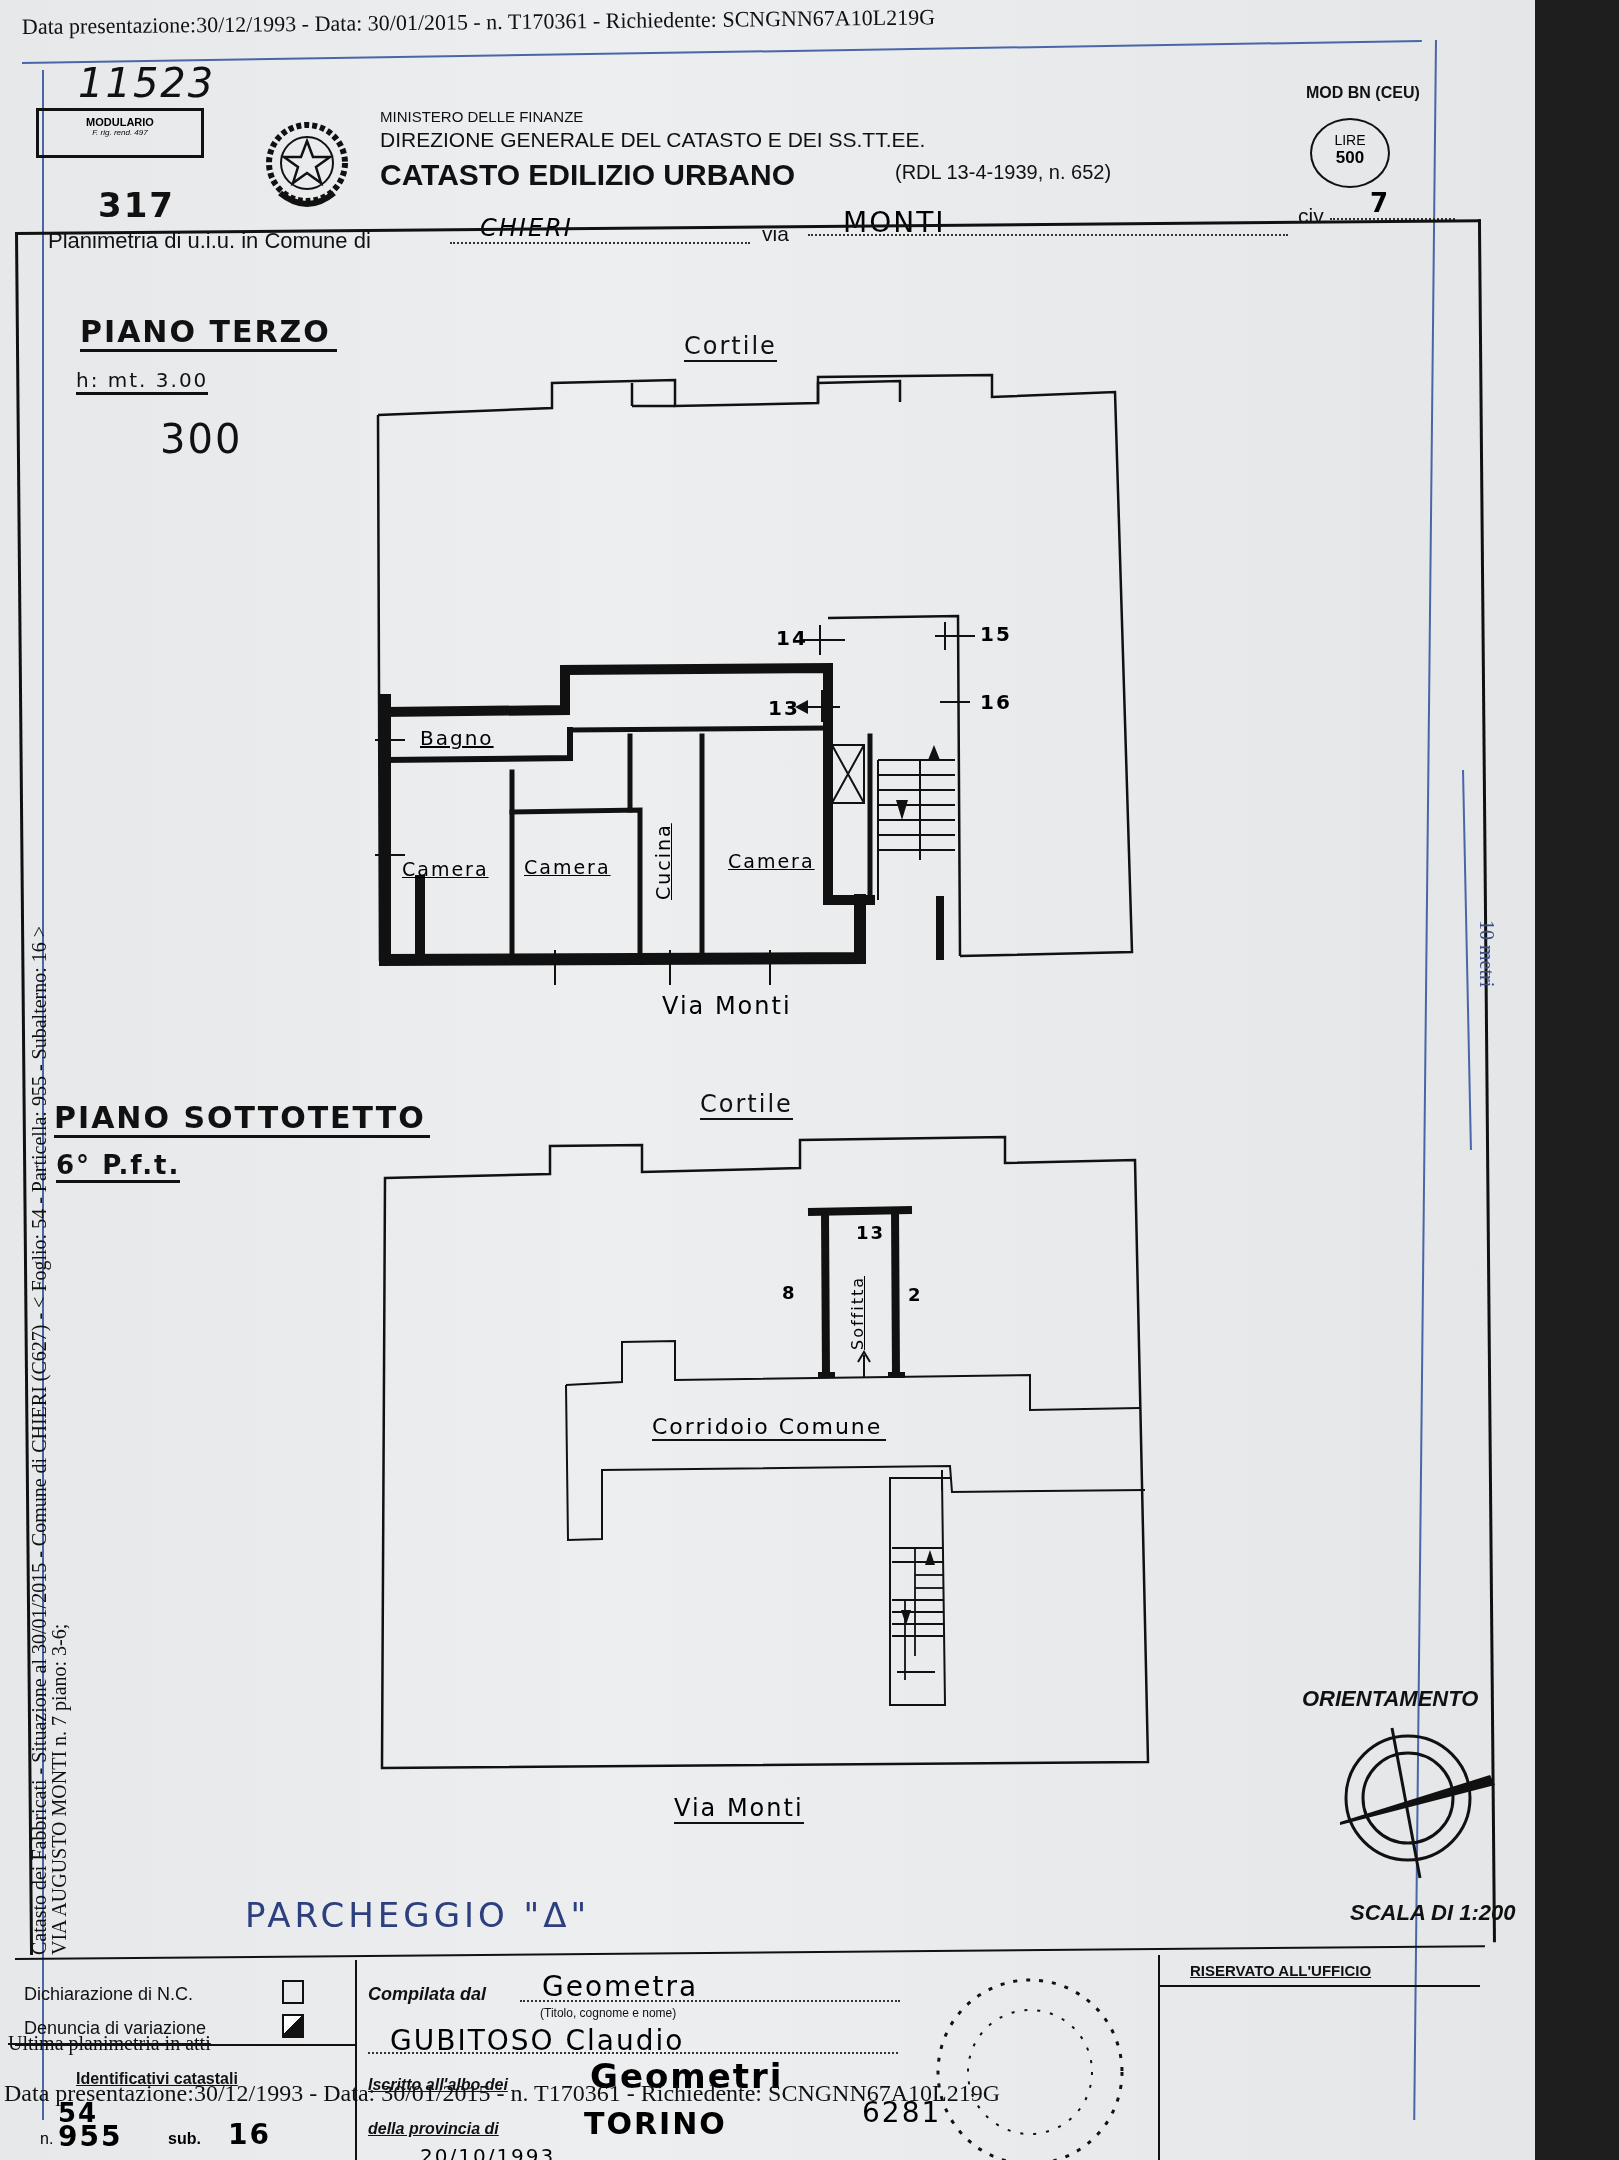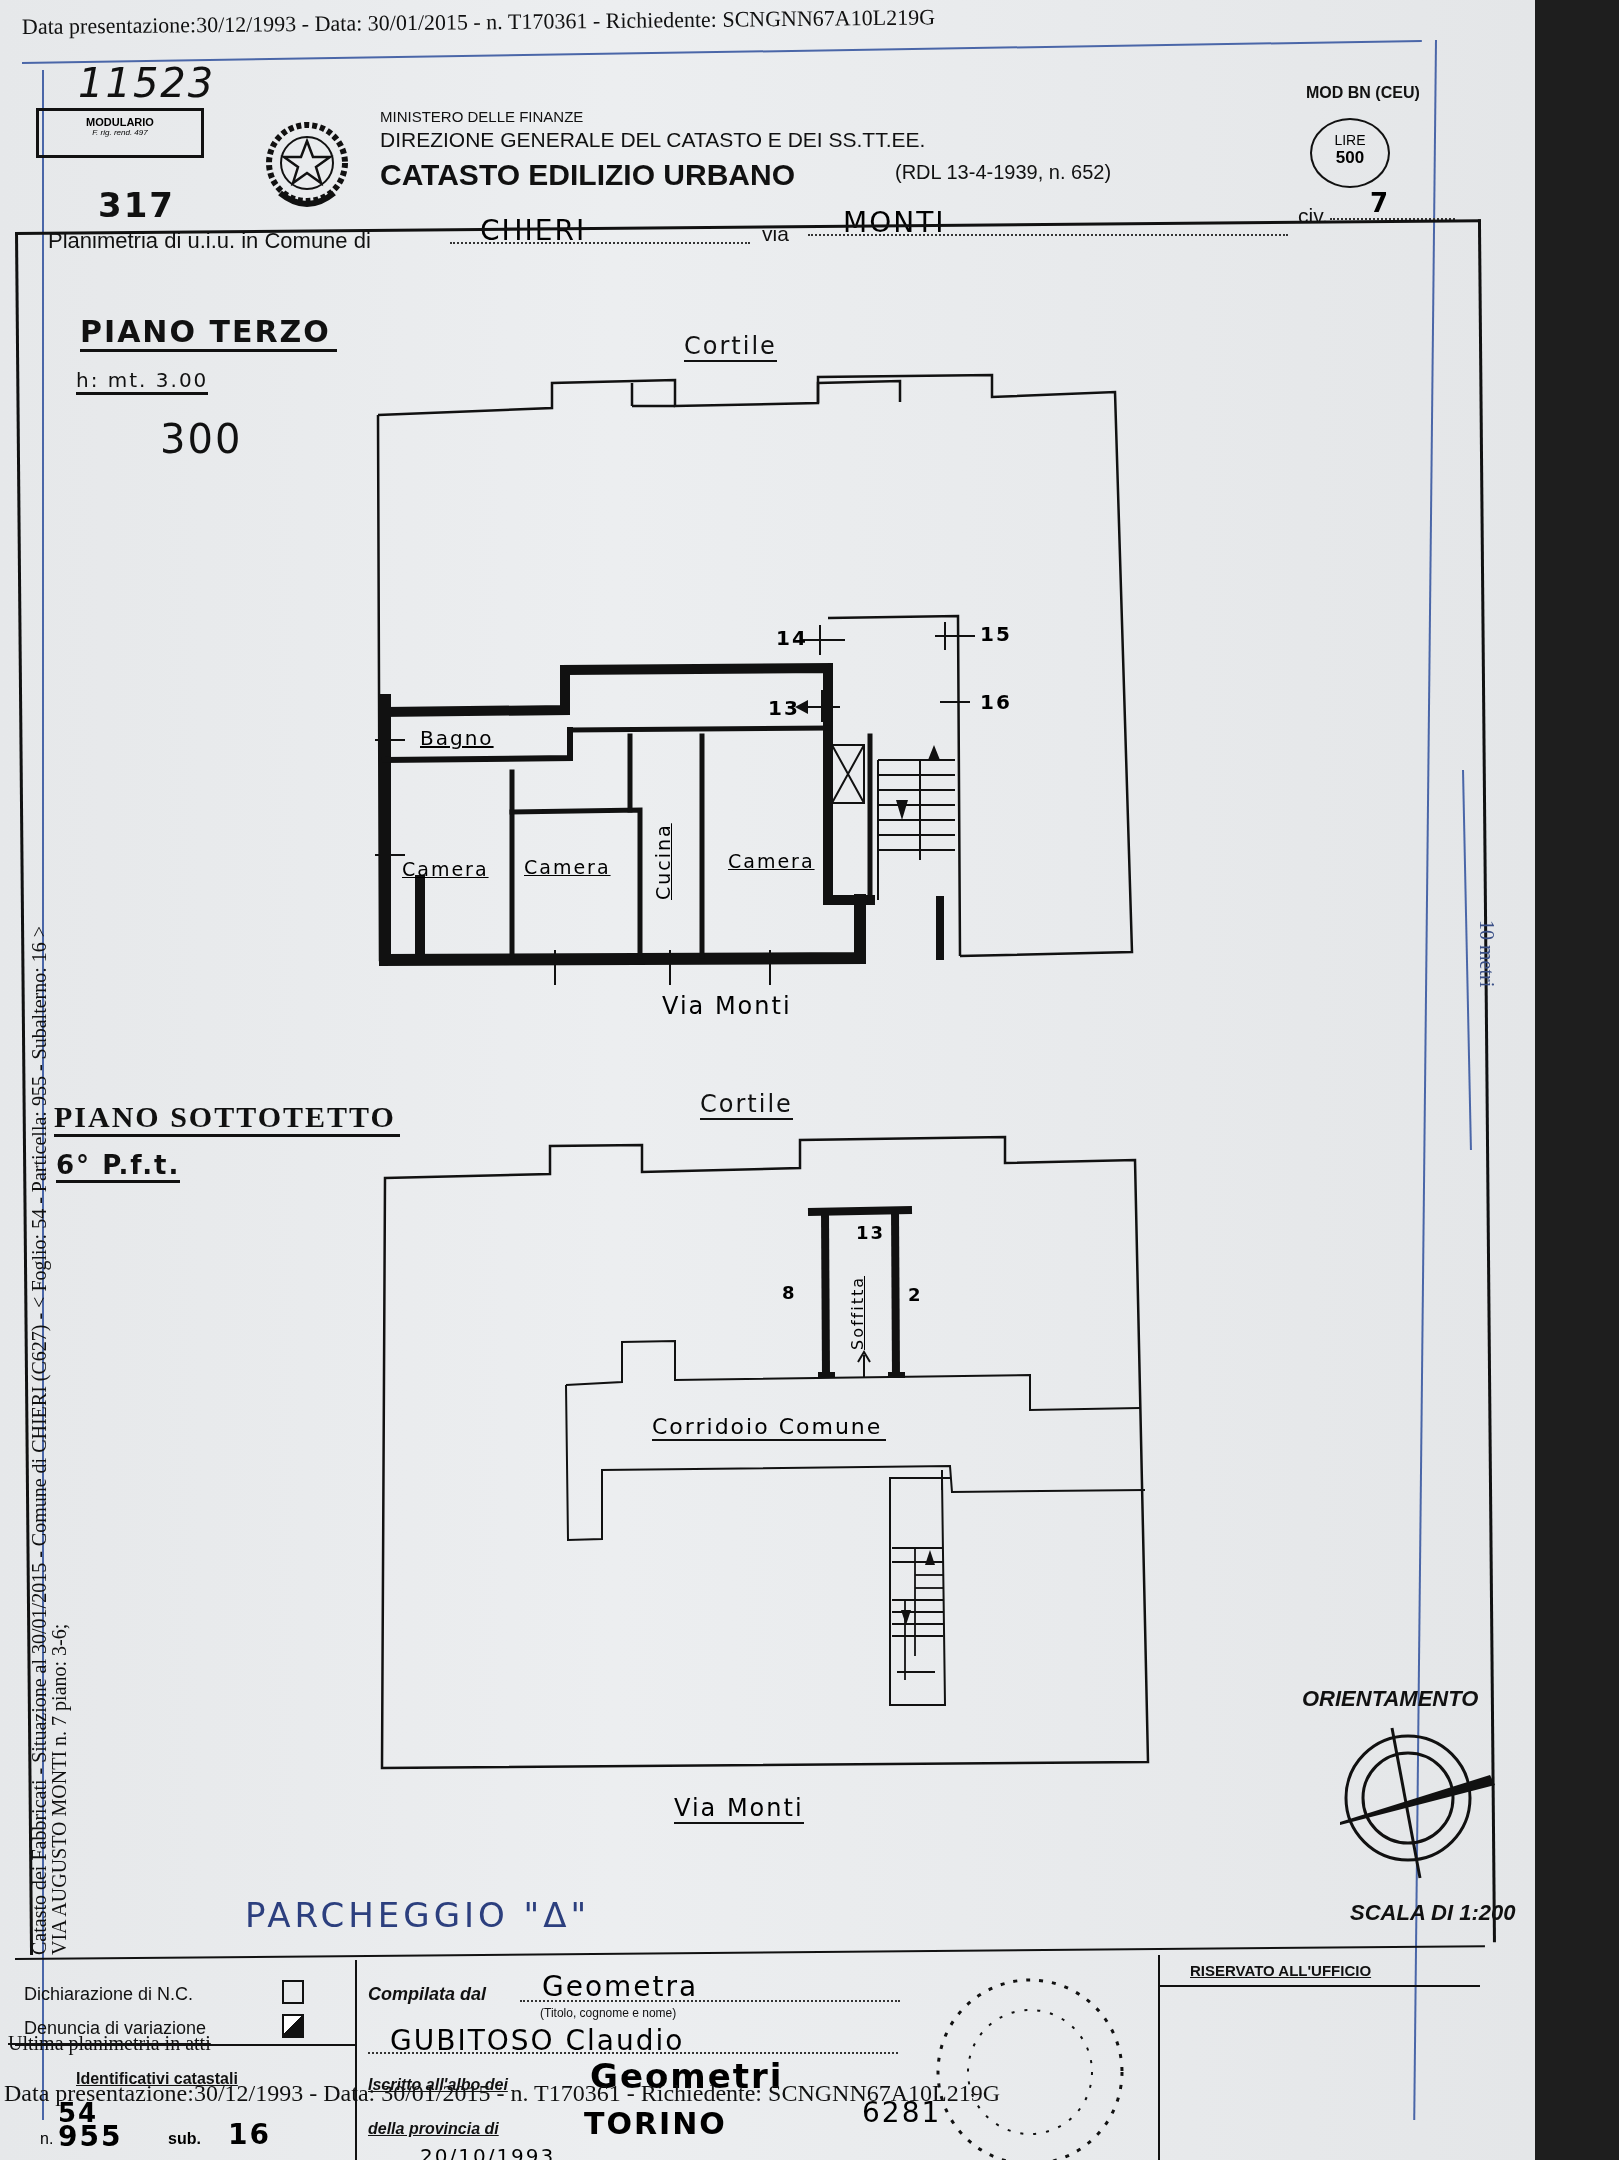--- a/index.html
+++ b/index.html
@@ -52,21 +52,21 @@
   <div class="abs" style="left:895px;top:161px;font-size:20px;color:#111;">(RDL 13-4-1939, n. 652)</div>
 
   <div class="abs" style="left:1306px;top:84px;font-size:16px;font-weight:bold;color:#111;">MOD BN (CEU)</div>
   <div class="abs" style="left:1310px;top:118px;width:76px;height:66px;border:2.5px solid #111;border-radius:50%;text-align:center;">
     <div style="font-size:14px;margin-top:12px;">LIRE</div>
     <div style="font-size:17px;font-weight:bold;">500</div>
   </div>
 
   <div class="abs" style="left:34px;top:228px;font-size:22px;color:#111;margin-left:14px;">Planimetria di u.i.u. in Comune di</div>
   <div class="abs dots" style="left:450px;top:222px;width:300px;height:20px;">
-    <span class="hand" style="position:absolute;left:30px;top:-8px;font-size:28px;">CHIERI</span>
+    <span class="hand" style="position:absolute;left:30px;top:-8px;font-size:24px;font-style:italic;">CHIERI</span>
   </div>
   <div class="abs" style="left:762px;top:222px;font-size:21px;color:#111;">via</div>
   <div class="abs dots" style="left:808px;top:214px;width:480px;height:20px;">
     <span class="hand" style="position:absolute;left:35px;top:-8px;font-size:28px;">MONTI</span>
   </div>
   <div class="abs" style="left:1298px;top:204px;font-size:21px;color:#111;">civ.</div>
   <div class="abs dots" style="left:1330px;top:200px;width:125px;height:18px;">
     <span class="hand" style="position:absolute;left:40px;top:-12px;font-size:26px;font-weight:bold;">7</span>
   </div>
 
@@ -146,21 +146,21 @@
   <div class="abs hand" style="left:402px;top:858px;font-size:19px;text-decoration:underline;">Camera</div>
   <div class="abs hand" style="left:524px;top:856px;font-size:19px;text-decoration:underline;">Camera</div>
   <div class="abs hand" style="left:652px;top:900px;font-size:19px;text-decoration:underline;transform:rotate(-90deg);transform-origin:left top;">Cucina</div>
   <div class="abs hand" style="left:728px;top:850px;font-size:19px;text-decoration:underline;">Camera</div>
 
   <div class="abs hand" style="left:662px;top:992px;font-size:24px;">Via Monti</div>
 
   <div class="blue-line" style="left:1462px;top:770px;width:2px;height:380px;transform:rotate(-1.2deg);transform-origin:top;"></div>
   <div class="abs serif" style="left:1498px;top:920px;font-size:20px;color:#3a4f86;transform:rotate(90deg);transform-origin:left top;white-space:nowrap;">10 metri</div>
 
-  <div class="abs hand ul" style="left:54px;top:1100px;font-size:30px;font-weight:bold;color:#111;padding-right:4px;font-family:Liberation Serif, serif;">PIANO SOTTOTETTO</div>
+  <div class="abs hand ul" style="left:54px;top:1100px;font-size:30px;font-weight:bold;color:#111;padding-right:4px;">PIANO SOTTOTETTO</div>
   <div class="abs hand ul" style="left:56px;top:1150px;font-size:26px;font-weight:bold;color:#111;">6° P.f.t.</div>
   <div class="abs hand ul" style="left:700px;top:1090px;font-size:24px;color:#111;border-bottom-width:2px;">Cortile</div>
 
   <svg style="left:0;top:0;" width="1619" height="2160">
     <path d="M385,1178 L550,1174 L550,1146 L642,1145 L642,1172 L800,1168 L800,1140 L1005,1137 L1005,1163 L1135,1160 L1148,1762 L382,1768 Z" fill="none" stroke="#111" stroke-width="2.5"></path>
 
     <path d="M566,1385 L622,1382 L622,1342 L675,1341 L675,1380 L1030,1375 L1030,1410 L1140,1408" fill="none" stroke="#111" stroke-width="2"></path>
     <path d="M566,1385 L568,1540 L602,1539 L602,1470 L950,1466 L952,1492 L1145,1490" fill="none" stroke="#111" stroke-width="2"></path>
 
     <g stroke="#111" fill="none">

